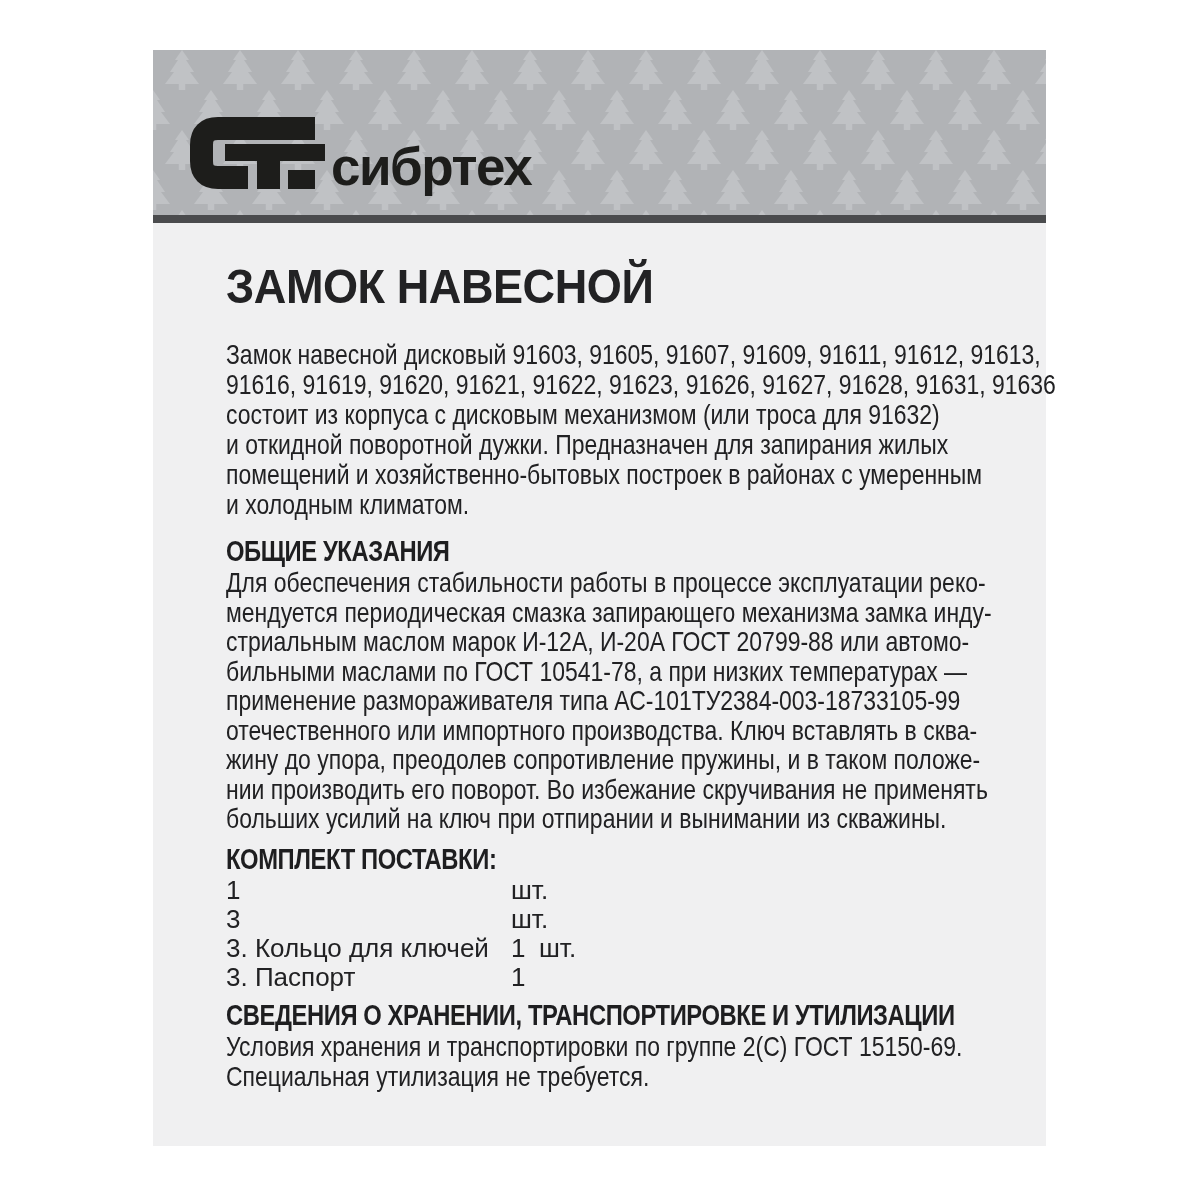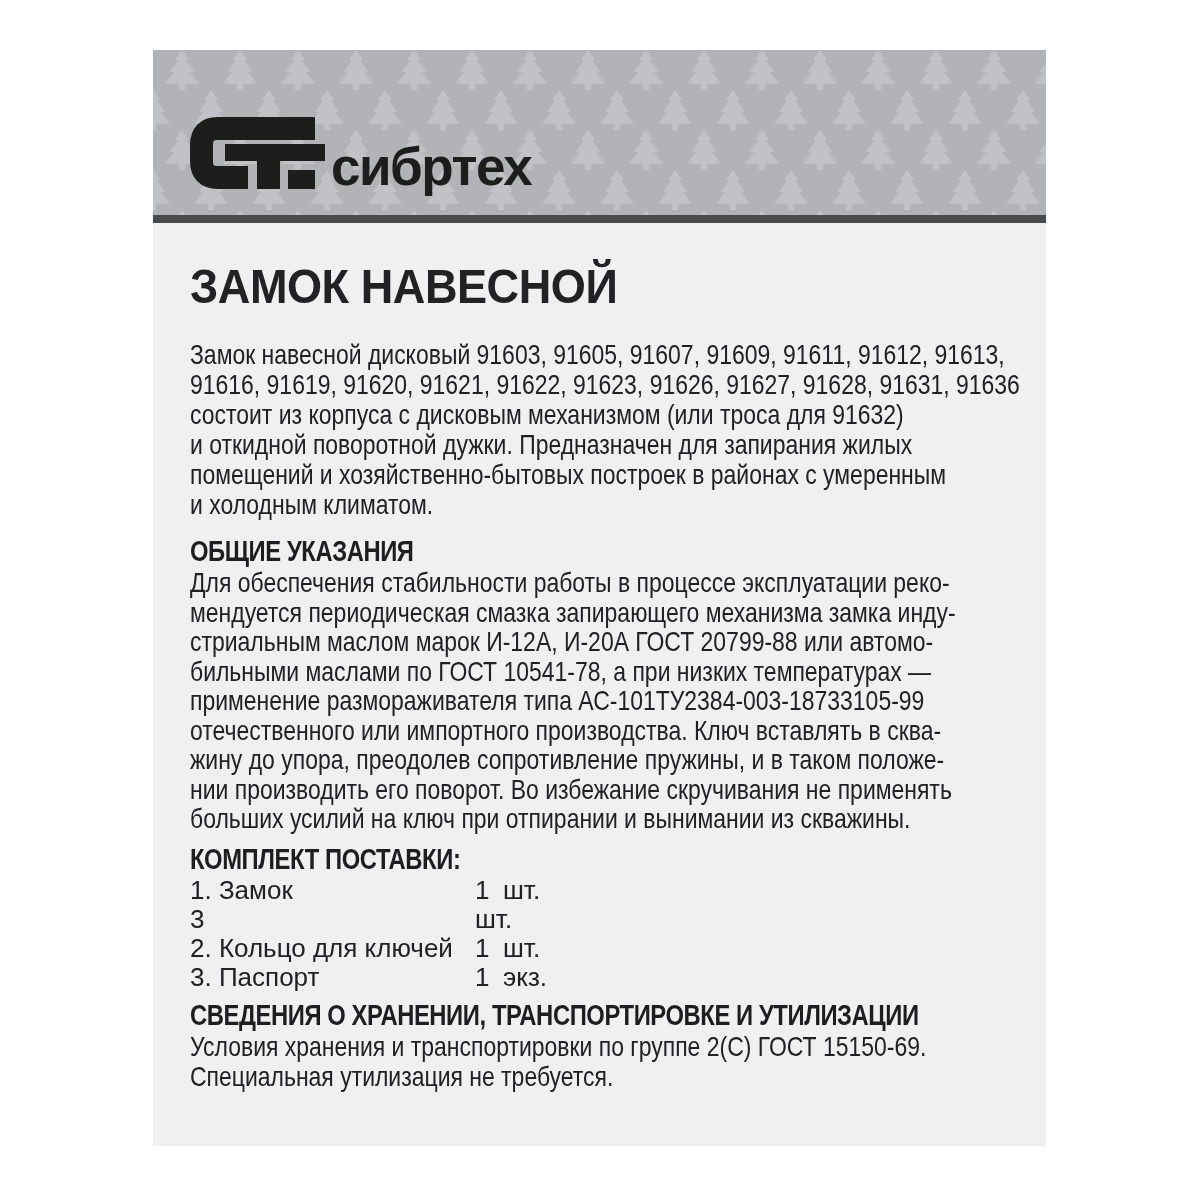--- a/index.html
+++ b/index.html
@@ -18,21 +18,21 @@
     position:relative;height:165px;background:#7dd3fc;overflow:hidden;
   }
   .header .pattern-svg{position:absolute;left:0;top:0;}
   .logo-mark-svg{position:absolute;left:37px;top:67px;}
   .logo-text{
     position:absolute;left:178px;top:90px;
     font-size:53px;line-height:53px;font-weight:bold;
     letter-spacing:-1.5px;color:#1d1d1b;white-space:nowrap;
   }
   .stripe{height:8px;background:#4a4b4d;}
-  .content{padding:0 36px 0 37px;}
+  .content{padding:0 36px 0 37px;margin-left:36px;}
   .cond{transform:scaleX(0.82);transform-origin:0 0;width:122%;}
   .cond-t{transform:scaleX(0.92);transform-origin:0 0;width:109%;}
   .doc-title{
     margin-top:39px;font-size:49px;line-height:48px;font-weight:bold;
     letter-spacing:-0.5px;white-space:nowrap;color:#222224;
   }
   .intro{margin-top:30px;}
   .body-line{font-size:28px;line-height:30px;white-space:nowrap;}
   .body-line-tight{font-size:28px;line-height:29.5px;white-space:nowrap;}
   .h2{
@@ -109,37 +109,35 @@
       <div class="body-line-tight">нии производить его поворот. Во избежание скручивания не применять</div>
       <div class="body-line-tight">больших усилий на ключ при отпирании и вынимании из скважины.</div>
     </div>
 
     <div class="cond">
       <div class="h2 h2-kit">КОМПЛЕКТ ПОСТАВКИ:</div>
     </div>
 
     <div class="kit-list">
       <div class="kit-row">
-        <span>1. Замок</span>
         <span class="kit-qty">1</span>
         <span>шт.</span>
       </div>
       <div class="kit-row">
         <span class="kit-qty">3</span>
         <span>шт.</span>
       </div>
       <div class="kit-row">
-        <span>2. Кольцо для ключей</span>
+        <span>3. Кольцо для ключей</span>
         <span class="kit-qty">1</span>
         <span>шт.</span>
       </div>
       <div class="kit-row">
         <span>3. Паспорт</span>
         <span class="kit-qty">1</span>
-        <span>экз.</span>
       </div>
     </div>
 
     <div class="cond">
       <div class="h2 h2-storage">СВЕДЕНИЯ О ХРАНЕНИИ, ТРАНСПОРТИРОВКЕ И УТИЛИЗАЦИИ</div>
       <div class="body-line">Условия хранения и транспортировки по группе 2(С) ГОСТ 15150-69.</div>
       <div class="body-line">Специальная утилизация не требуется.</div>
     </div>
 
   </div>

